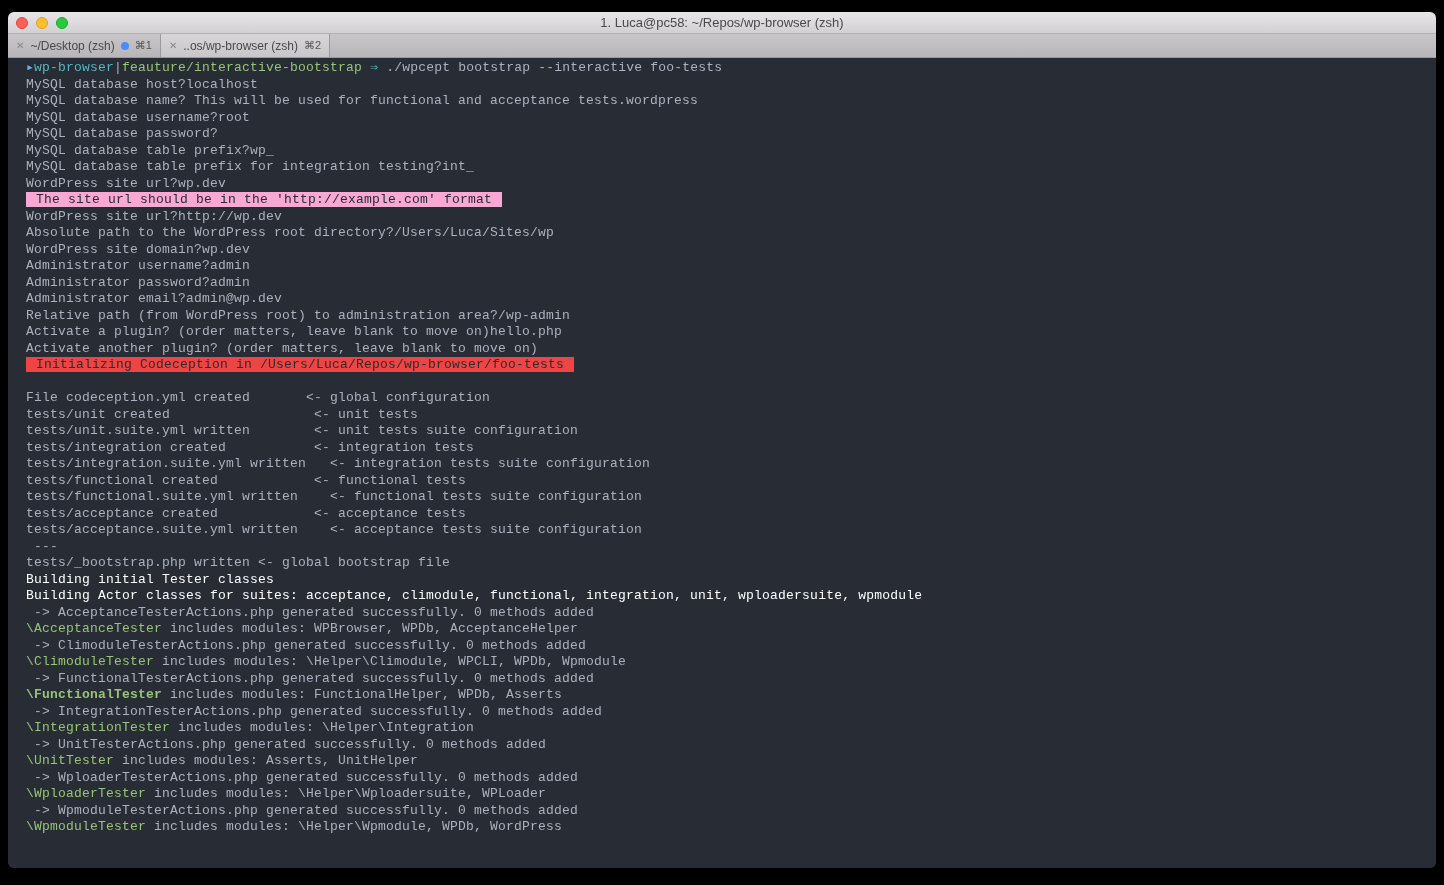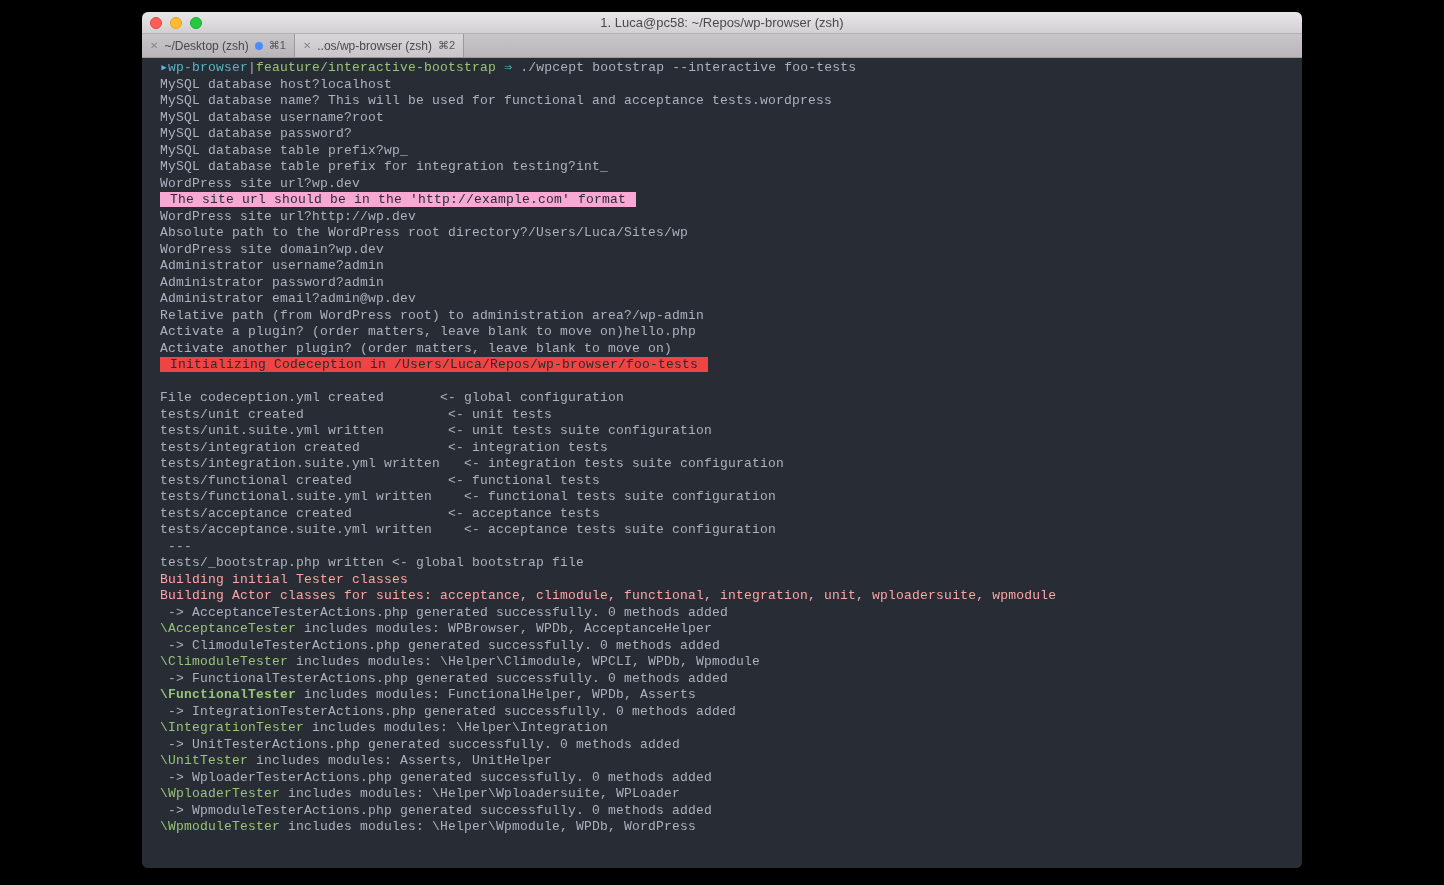--- a/index.html
+++ b/index.html
@@ -4,21 +4,21 @@
   <style>
     * { margin: 0; padding: 0; box-sizing: border-box; }
     body {
       background: #000;
       font-family: -apple-system, BlinkMacSystemFont, "Segoe UI", sans-serif;
       width: 1444px;
       height: 885px;
       overflow: hidden;
     }
     .window {
-      width: 1160px;
+      width: 1428px;
       height: 856px;
       margin: 12px auto;
       background: #282c34;
       border-radius: 6px;
       overflow: hidden;
       box-shadow: 0 20px 60px rgba(0,0,0,0.5);
       display: flex;
       flex-direction: column;
     }
     .titlebar {
@@ -75,21 +75,21 @@
     }
     .prompt-line { white-space: pre; }
     .cyan { color: #56b6c2; }
     .green { color: #98c379; }
     .arrow { color: #56b6c2; }
     .cmd { color: #abb2bf; }
     .gray { color: #abb2bf; }
     .err-hl { background: #f9a8d4; color: #282c34; padding: 0 2px; }
     .info-hl { background: #ef4444; color: #282c34; padding: 0 2px; }
     .line { white-space: pre; }
-    .bold-green { color: #fca5a5; font-weight: 500; }
+    .bold-green { color: #ffffff; font-weight: 500; }
     .tester-name { color: #e5c07b; }
   </style>
 </head>
 <body>
 
 <div class="window">
   <div class="titlebar">
     <div class="traffic-lights">
       <div class="tl tl-close"></div>
       <div class="tl tl-min"></div>

